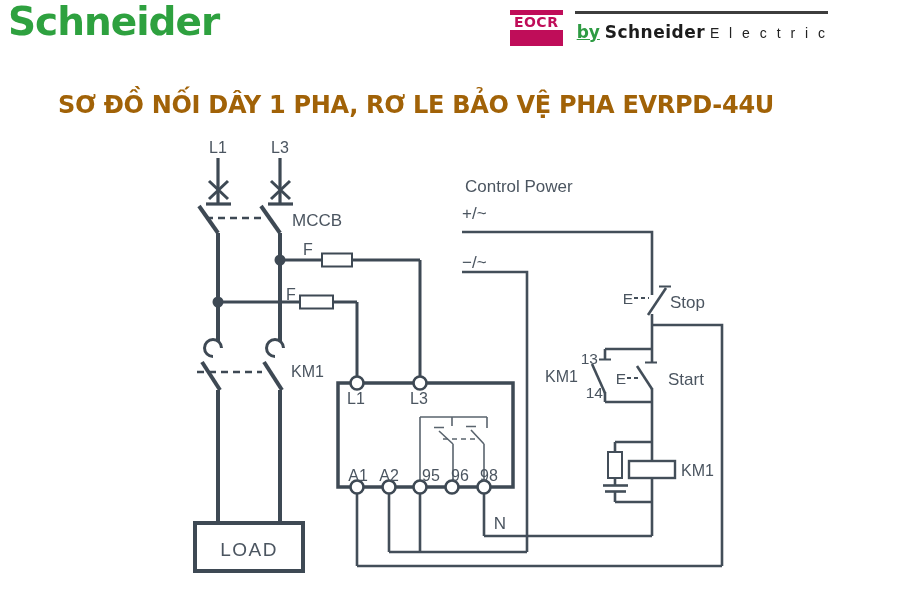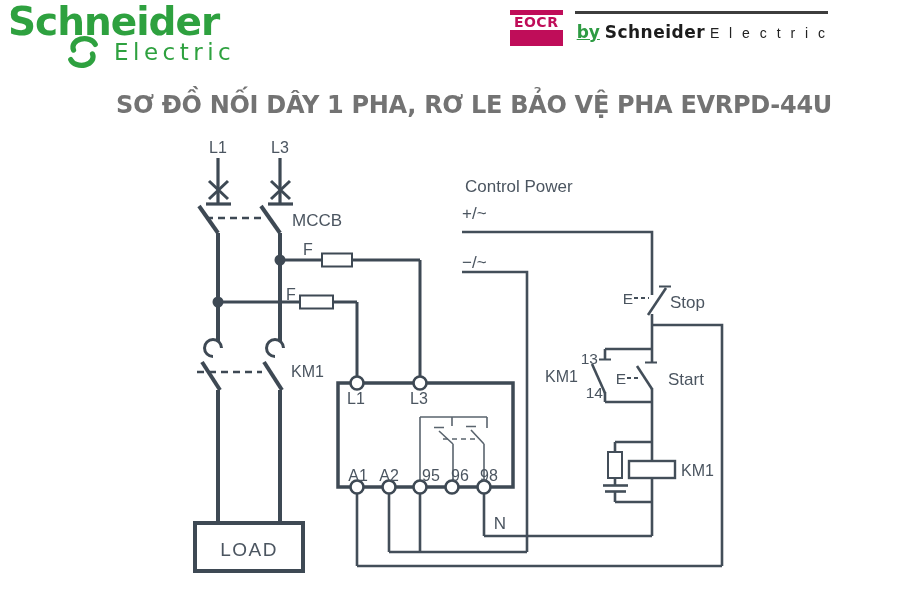--- a/index.html
+++ b/index.html
@@ -27,44 +27,37 @@
   .samwha-right { margin-left:12px; }
   .samwha-name { font-family:"DejaVu Sans", sans-serif; font-weight:bold; font-size:27px;
                  color:#141414; line-height:1.1; }
   .samwha-rule { height:2.5px; background:#3d3d3d; margin-top:3px; }
   .samwha-by { margin-top:8px; font-size:17px; padding-left:2px; white-space:nowrap; }
   .by-word { color:#2E9B43; font-weight:bold; font-family:"DejaVu Sans", sans-serif;text-decoration:underline; }
   .by-brand { color:#1c1c1c; font-weight:bold; font-family:"DejaVu Sans", sans-serif; letter-spacing:0.5px; }
   .by-sub { color:#222; font-size:14px; letter-spacing:3px; font-family:"Liberation Sans", sans-serif; }
 
   
-  .page-title { position:absolute; top:91px; left:0; width:100%; text-align:right;
+  .page-title { position:absolute; top:91px; left:0; width:100%; text-align:center;
                 font-family:"DejaVu Sans", sans-serif; font-weight:bold; font-size:24px;
-                color:#737373; letter-spacing:-0.3px; }
+                color:#a16207; letter-spacing:-0.3px; }
 
   
   svg.diagram { position:absolute; left:0; top:0; }
   .dlabel { font-family:"Liberation Sans", sans-serif; fill:#4B5560; font-size:16px; }
   .sz15 { font-size:15.5px; } .sz17 { font-size:17px; }
   .load-label { font-size:19px; letter-spacing:1.5px; fill:#4B5560; }
 </style>
 </head>
 <body>
 
 <div class="canvas">
 
   <div class="sch-logo">
     <div class="sch-name">Schneider</div>
-    <div class="sch-row2">
-      <svg class="sch-glyph" viewBox="0 0 40 36">
-        <path d="M33,10 A12,9 0 1 0 10,16" fill="none" stroke="#2EA13F" stroke-width="5.5" stroke-linecap="round"></path>
-        <path d="M7,26 A12,9 0 1 0 30,20" fill="none" stroke="#2EA13F" stroke-width="5.5" stroke-linecap="round"></path>
-      </svg>
-      <span class="sch-sub">Electric</span>
-    </div>
   </div>
 
   <div class="samwha">
     <div class="eocr-box">
       <div class="eocr-bar"></div>
       <div class="eocr-text">EOCR</div>
       <div class="eocr-block"></div>
     </div>
     <div class="samwha-right">
       <div class="samwha-rule"></div>

